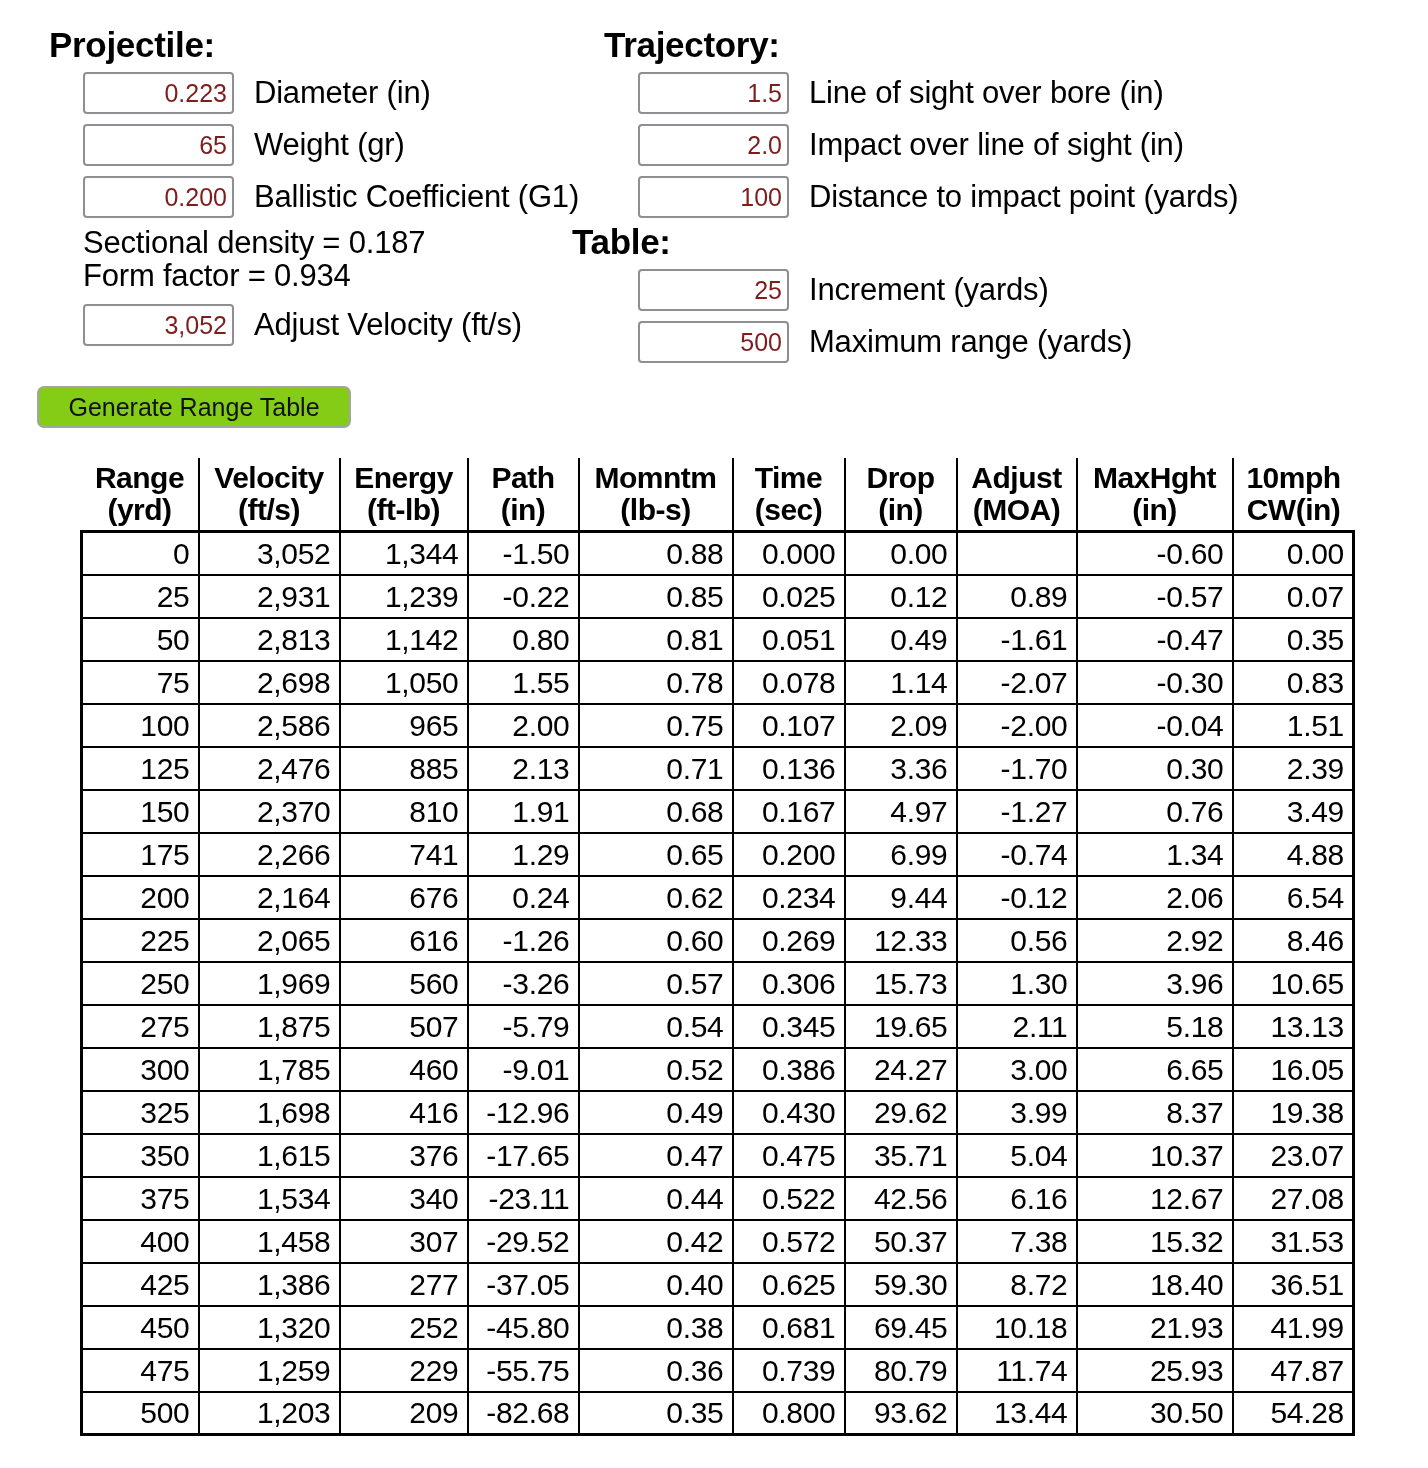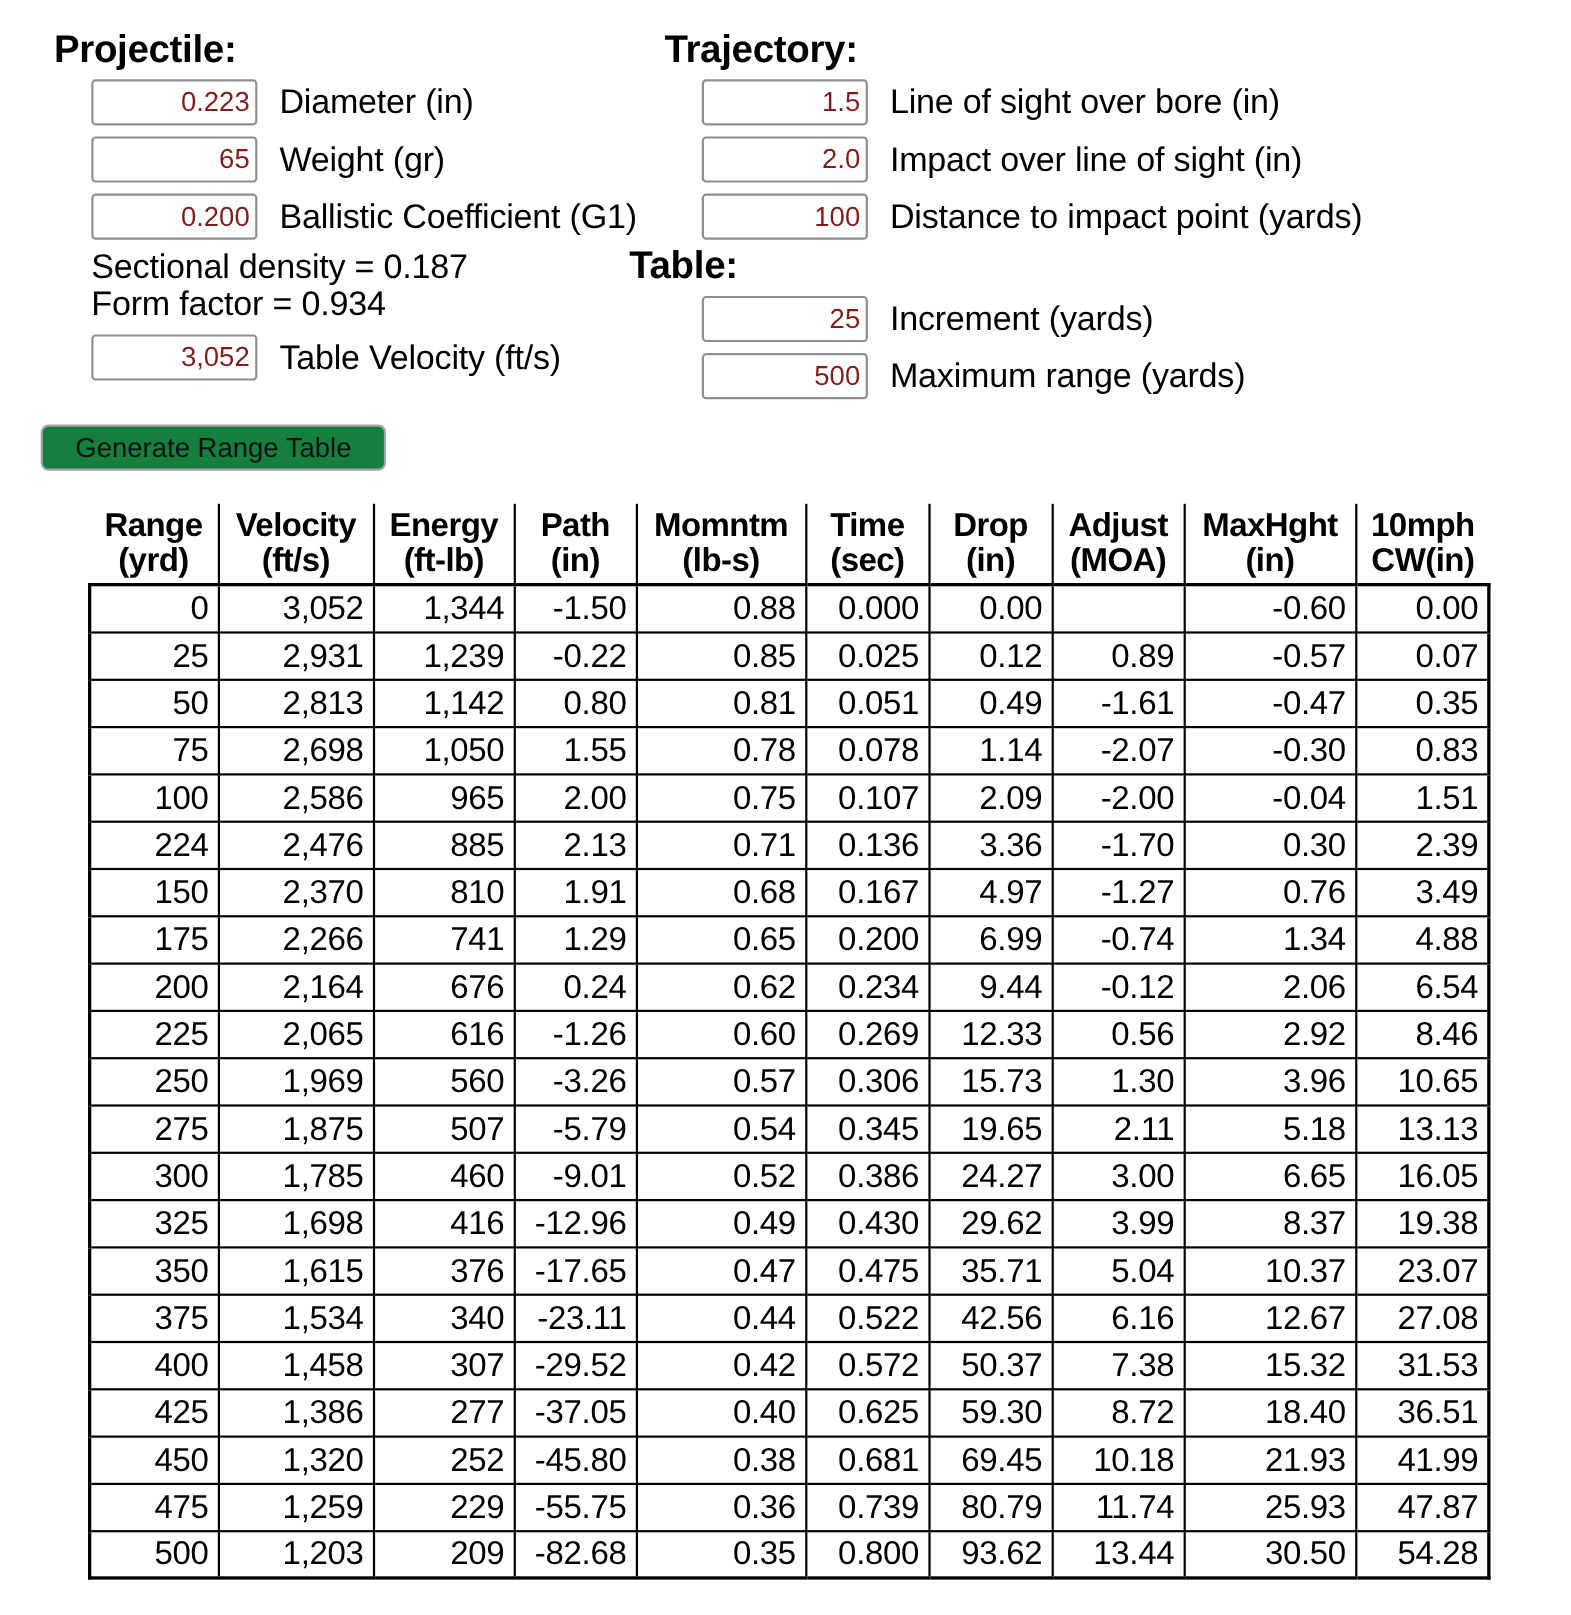--- a/index.html
+++ b/index.html
@@ -16,21 +16,21 @@
     box-sizing: border-box; width: 151px; height: 42px;
     border: 2px solid #8e8e93; border-radius: 4px; background: #fff;
     text-align: right; font-family: "Liberation Sans", sans-serif; font-size: 25px;
     padding: 0 5px 0 4px; color: #7f1d1d; margin: 0;
   }
   .field-row .label { font-size: 31px; margin-left: 20px; white-space: nowrap; letter-spacing: -0.2px; }
   .static-line { position: absolute; font-size: 31px; line-height: 33px; white-space: nowrap; letter-spacing: -0.2px; text-align: center; }
   .gen-btn {
     position: absolute; left: 37px; top: 386px; width: 314px; height: 42px;
     box-sizing: border-box; border: 2px solid #a3a3a8; border-radius: 7px;
-    background: #15803d; font-family: "Liberation Sans", sans-serif; font-size: 25px;
+    background: #84cc16; font-family: "Liberation Sans", sans-serif; font-size: 25px;
     color: #111; cursor: pointer; padding: 0;
   }
   table.range {
     position: absolute; left: 80px; top: 458px; border-collapse: collapse;
     font-family: "Liberation Sans", sans-serif;
   }
   table.range th {
     font-size: 30px; font-weight: bold; line-height: 32px; text-align: center;
     padding: 4px 4px 4px 4px; border-left: 2px solid #000; white-space: nowrap;
     letter-spacing: -0.5px; vertical-align: bottom; height: 70px; box-sizing: border-box;
@@ -66,21 +66,21 @@
 <div class="field-row" style="left:83px; top:176px;">
   <input type="text" value="0.200" style="">
   <span class="label">Ballistic Coefficient (G1)</span>
 </div>
 
 <div class="static-line" style="left:83px; top:226px;">Sectional density = 0.187</div>
 <div class="static-line" style="left:83px; top:259px;">Form factor = 0.934</div>
 
 <div class="field-row" style="left:83px; top:304px;">
   <input type="text" value="3,052" style="">
-  <span class="label">Table Velocity (ft/s)</span>
+  <span class="label">Adjust Velocity (ft/s)</span>
 </div>
 
 <div class="section-title" style="left:604px; top:28px;">Trajectory:</div>
 
 <div class="field-row" style="left:638px; top:72px;">
   <input type="text" value="1.5" style="">
   <span class="label">Line of sight over bore (in)</span>
 </div>
 <div class="field-row" style="left:638px; top:124px;">
   <input type="text" value="2.0" style="">
@@ -186,21 +186,21 @@
         <td>965</td>
         <td>2.00</td>
         <td>0.75</td>
         <td>0.107</td>
         <td>2.09</td>
         <td>-2.00</td>
         <td>-0.04</td>
         <td>1.51</td>
       </tr>
       <tr>
-        <td>224</td>
+        <td>125</td>
         <td>2,476</td>
         <td>885</td>
         <td>2.13</td>
         <td>0.71</td>
         <td>0.136</td>
         <td>3.36</td>
         <td>-1.70</td>
         <td>0.30</td>
         <td>2.39</td>
       </tr>

